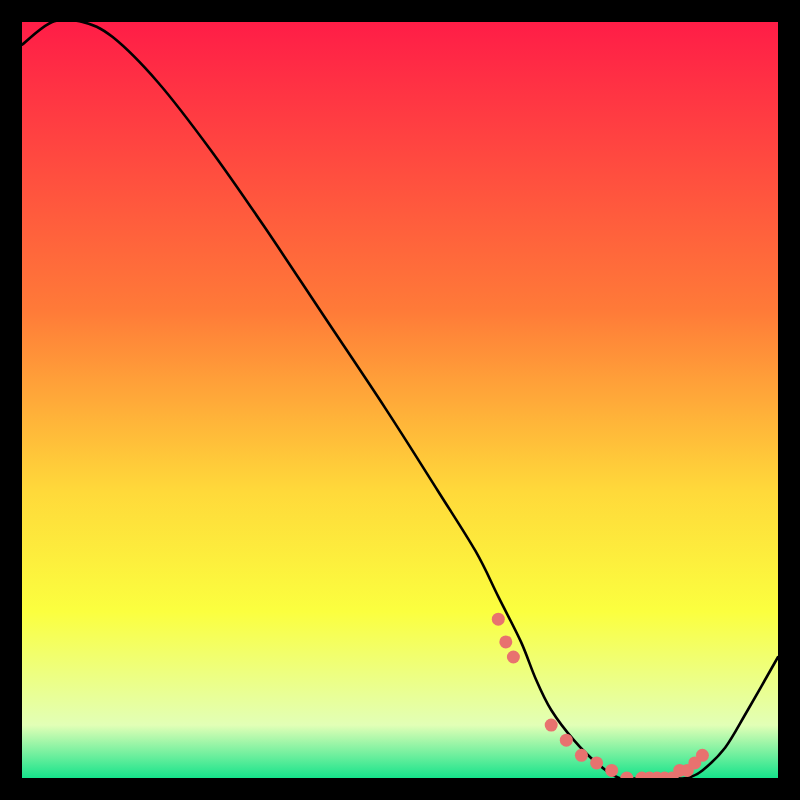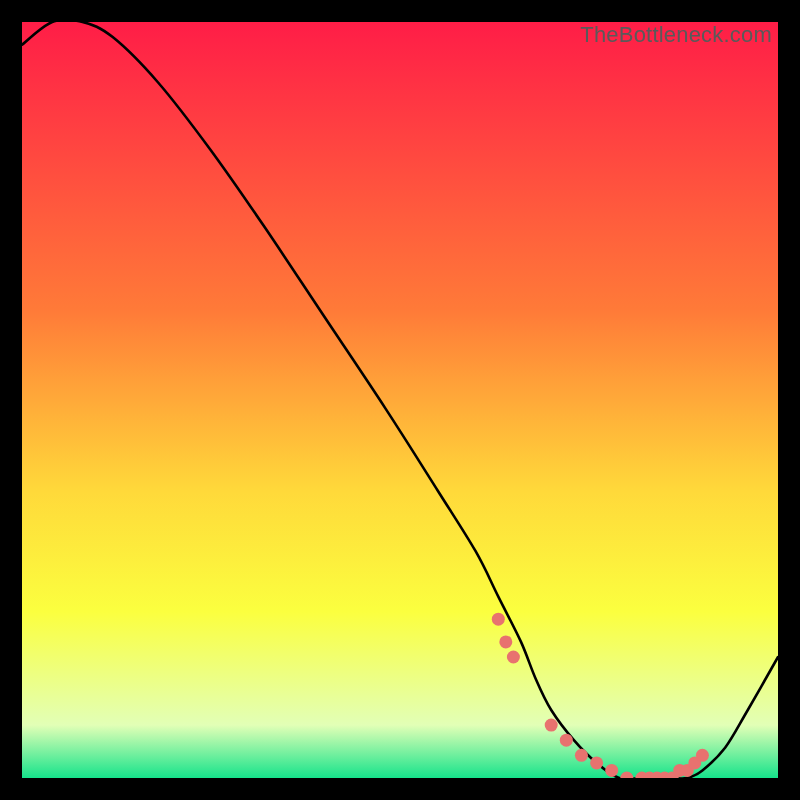--- a/index.html
+++ b/index.html
@@ -83,16 +83,15 @@
           <circle cx="635.0" cy="756.0" r="6.5" fill="#e8726f"></circle>
           <circle cx="642.6" cy="756.0" r="6.5" fill="#e8726f"></circle>
           <circle cx="650.2" cy="756.0" r="6.5" fill="#e8726f"></circle>
           <circle cx="657.7" cy="748.4" r="6.5" fill="#e8726f"></circle>
           <circle cx="665.3" cy="748.4" r="6.5" fill="#e8726f"></circle>
           <circle cx="672.8" cy="740.9" r="6.5" fill="#e8726f"></circle>
           <circle cx="680.4" cy="733.3" r="6.5" fill="#e8726f"></circle>
         </g>
     </svg>
 
-    <div class="watermark">TheBottleneck.com</div>
   </div>
 
 </div>
 
 </body></html>

